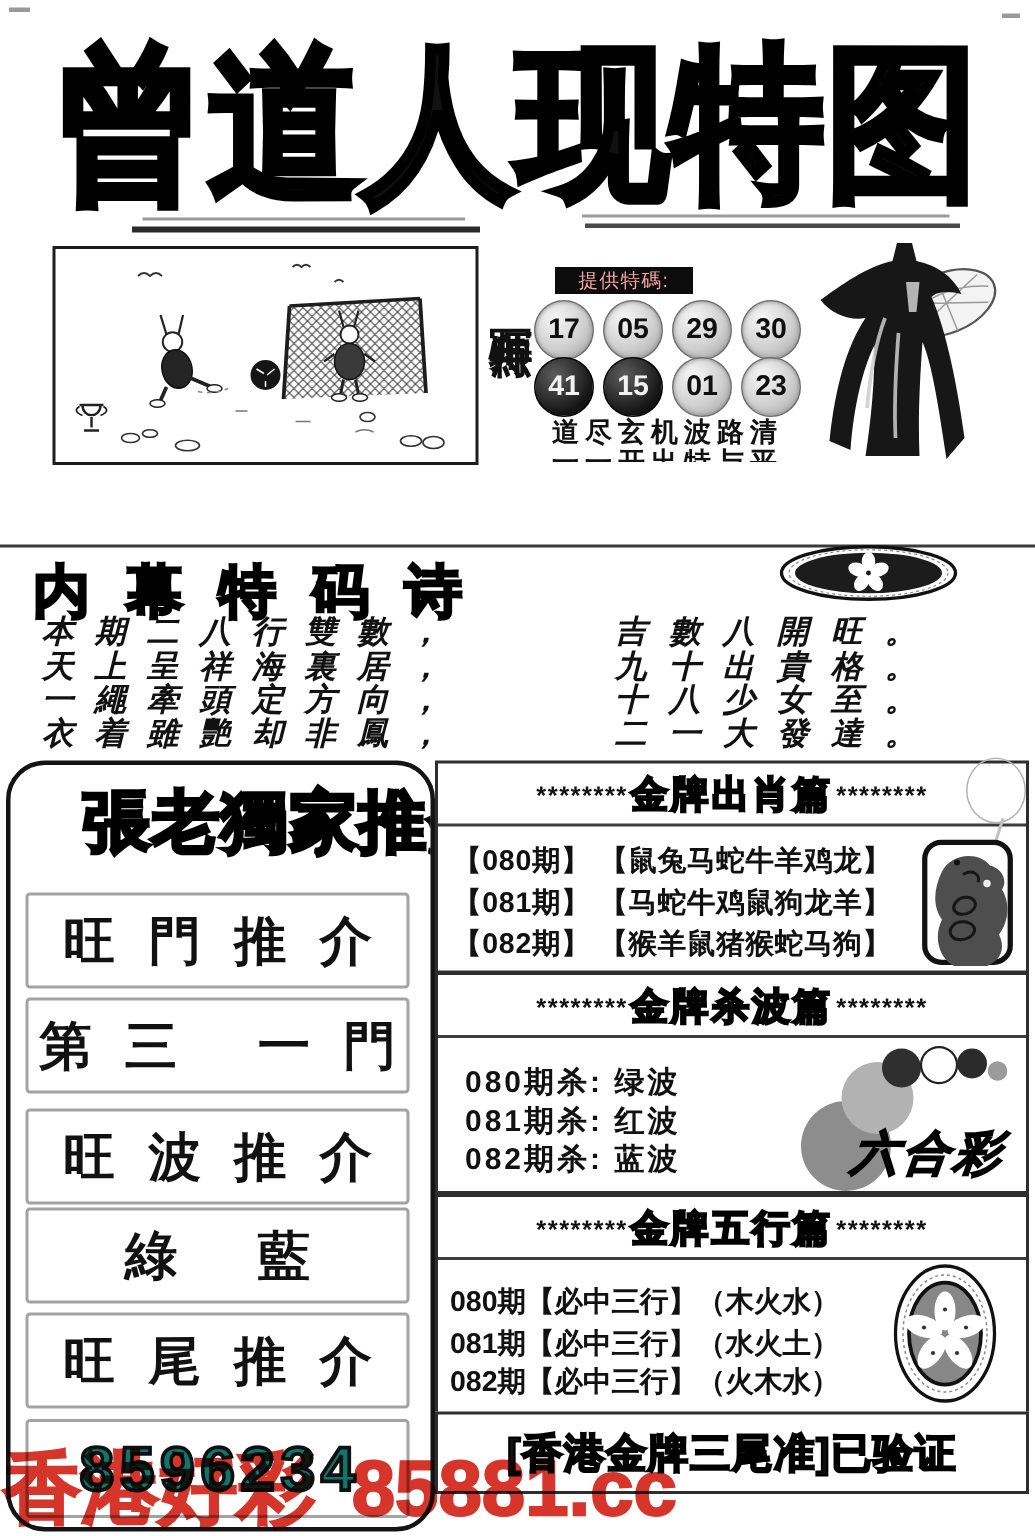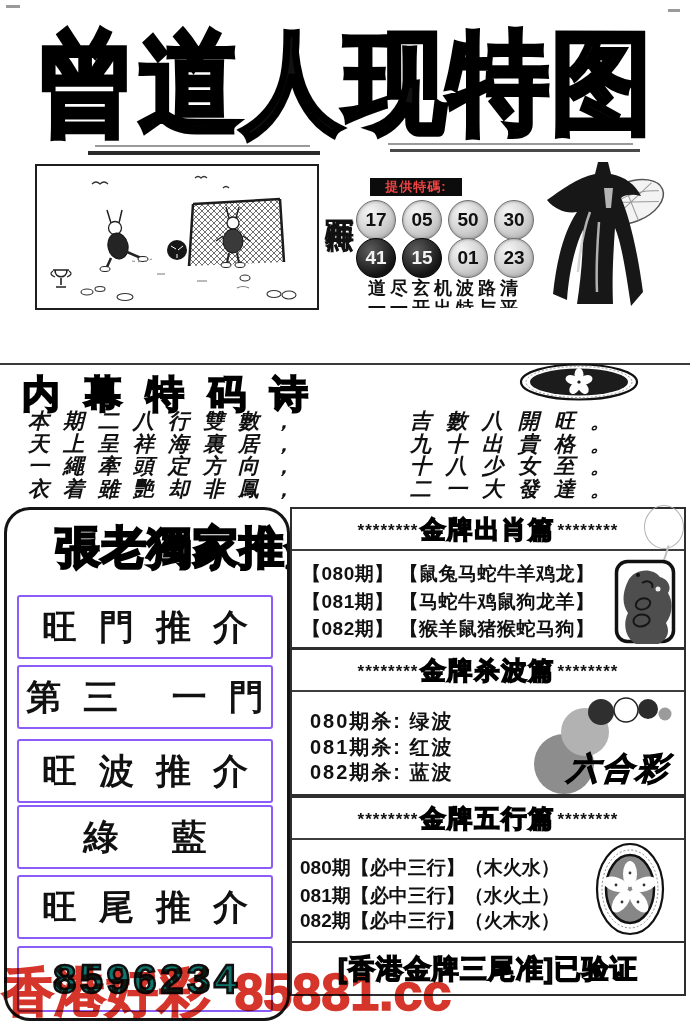--- a/index.html
+++ b/index.html
@@ -13,22 +13,22 @@
     font-size:101px;font-weight:900;line-height:1.05;letter-spacing:2px;
     -webkit-text-stroke:4px #000;transform:scaleY(1.1);transform-origin:top center;}
   .rule{background:#2a2a2a;}
   .tick{background:#9a9a9a;}
 
   
   .cartoon-box{left:35px;top:164px;width:280px;height:142px;border:2px solid #1d1d1d;background:#fff;}
   .advisor{left:318px;top:196px;width:36px;height:124px;
     writing-mode:vertical-rl;text-orientation:upright;
     font-size:29px;font-weight:900;letter-spacing:1px;line-height:1;}
-  .tips-header{left:370px;top:178px;width:92px;height:18px;background:#0c0c0c;color:#ef4444;
-    display:flex;align-items:center;justify-content:center;font-size:13px;font-weight:700;letter-spacing:1px;}
+  .tips-header{left:370px;top:178px;width:92px;height:18px;background:#0c0c0c;color:#fca5a5;
+    display:flex;align-items:center;justify-content:center;font-size:13px;font-weight:400;letter-spacing:1px;}
   .ball-row{left:356px;display:flex;gap:6px;}
   .ball{width:38px;height:38px;border-radius:50%;display:flex;align-items:center;justify-content:center;
     font-size:19px;font-weight:800;}
   .ball.light{background:radial-gradient(circle at 35% 30%,#f6f6f6,#cfcfcf 55%,#9d9d9d);
     border:1px solid #6f6f6f;color:#101010;box-shadow:inset 0 0 3px #888;}
   .ball.dark{background:radial-gradient(circle at 35% 30%,#5d5d5d,#141414 70%);
     border:1px solid #000;color:#f2f2f2;}
   .slogan{left:368px;font-size:18px;font-weight:800;letter-spacing:4px;white-space:nowrap;}
   .slogan-clip{left:368px;top:296px;height:12px;overflow:hidden;}
   .statue{left:533px;top:160px;width:140px;height:152px;}
@@ -42,21 +42,21 @@
   .poem-line{position:relative;height:22.5px;font-family:"DejaVu Serif","Liberation Serif",serif;
     font-style:italic;font-weight:700;font-size:21px;white-space:nowrap;}
   .poem-left{position:absolute;left:0;letter-spacing:14px;}
   .poem-right{position:absolute;left:382px;letter-spacing:15px;}
 
   
   .lc{left:4px;top:507px;width:280px;height:508px;border:3px solid #141414;border-radius:26px;
     background:#fff;overflow:hidden;}
   .lc-header{position:absolute;left:0;top:8px;width:100%;text-align:center;
     font-size:45px;font-weight:900;letter-spacing:1px;white-space:nowrap;margin-left:46px;-webkit-text-stroke:2.5px #000;}
-  .lc-box{position:absolute;left:10px;width:252px;height:60px;border:2px solid #8b5cf6;border-radius:3px;
+  .lc-box{position:absolute;left:10px;width:252px;height:60px;border:2px solid #a3a3a3;border-radius:3px;
     display:flex;align-items:center;justify-content:center;
     font-size:35px;font-weight:900;letter-spacing:22px;text-indent:22px;white-space:nowrap;}
   .lc-num{font-size:41px;letter-spacing:4px;text-indent:4px;color:#0f766e;
     -webkit-text-stroke:2.5px #101010;text-shadow:0 0 1px #101010;}
 
   
   .rc-box{border:2px solid #2e2e2e;background:#fff;}
   .rc-header{position:absolute;left:0;top:0;width:100%;height:40px;border-bottom:2px solid #3d3d3d;
     display:flex;align-items:center;justify-content:center;white-space:nowrap;}
   .stars{font-size:17px;font-weight:800;letter-spacing:1px;position:relative;top:2px;}
@@ -150,21 +150,21 @@
 
   <div class="abs tips-header">提供特碼:</div>
   <div class="abs ball-row" style="top:200px;">
     <div class="ball light">
         <span>17</span>
       </div>
     <div class="ball light">
         <span>05</span>
       </div>
     <div class="ball light">
-        <span>50</span>
+        <span>29</span>
       </div>
     <div class="ball light">
         <span>30</span>
       </div>
   </div>
   <div class="abs ball-row" style="top:238px;">
     <div class="ball dark">
         <span>41</span>
       </div>
     <div class="ball dark">

